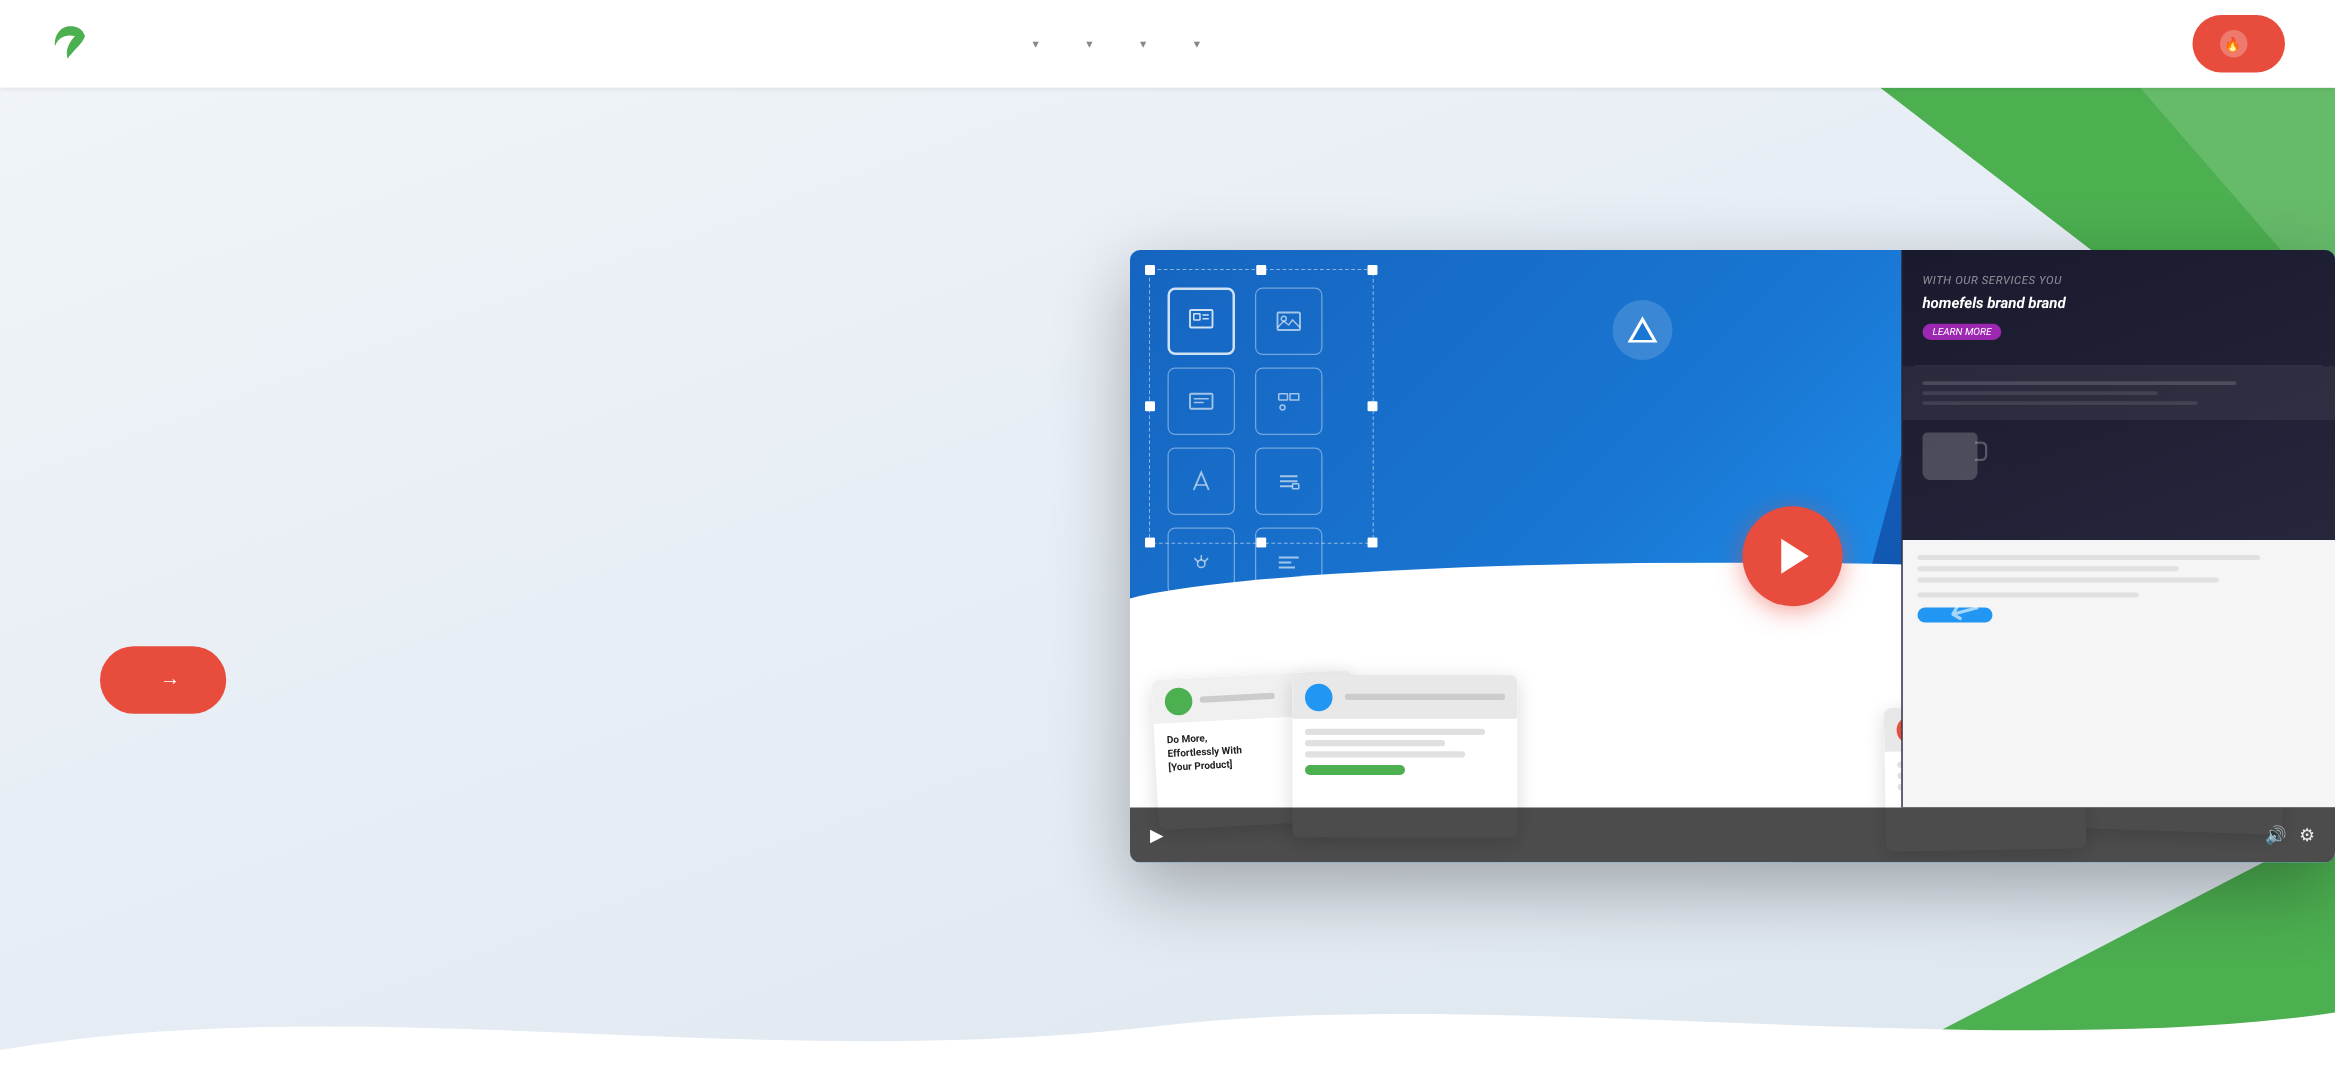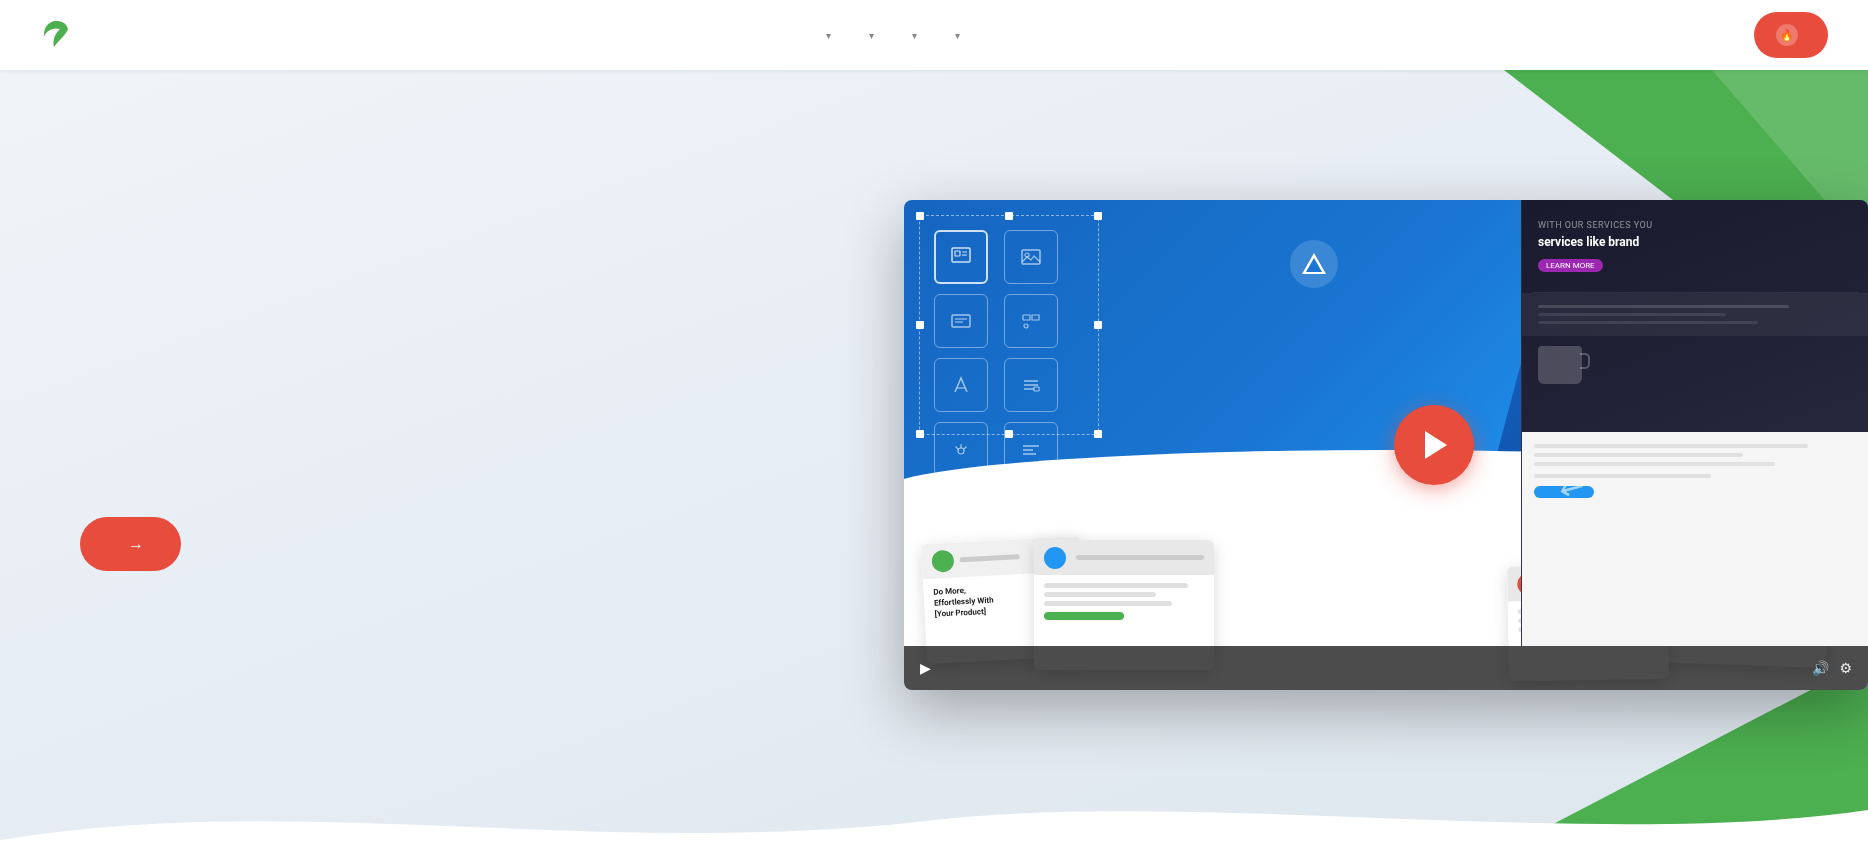--- a/index.html
+++ b/index.html
@@ -438,23 +438,23 @@
 
         <div class="video-controls">
           <span class="ctrl-play">▶</span>
           <div class="ctrl-right">
             <span class="ctrl-icon">🔊</span>
             <span class="ctrl-icon">⚙</span>
           </div>
         </div>
 
         <div style="position:absolute; top:0; right:0; width:36%; height:calc(100% - 44px); background: linear-gradient(160deg, #1a1a2e 0%, #2d2d44 100%); z-index:4; overflow:hidden; border-left: 1px solid rgba(255,255,255,0.05);">
-          <div style="padding: 20px 16px;">
+          <div style="padding: 20px 16px; font-style: italic;">
             <div style="color: rgba(255,255,255,0.5); font-size: 9px; margin-bottom: 4px; text-transform:uppercase; letter-spacing:0.5px;">With our services you</div>
-            <div style="color: #fff; font-size: 12px; font-weight: 700; line-height: 1.4;">services like brand</div>
+            <div style="color: #fff; font-size: 12px; font-weight: 700; line-height: 1.4;">homefels brand brand</div>
             <div style="display:inline-block; background:#9c27b0; color:#fff; font-size:8px; padding:2px 8px; border-radius:8px; margin-top:8px;">LEARN MORE</div>
           </div>
           <div style="margin: 0 10px; border-top: 1px solid rgba(255,255,255,0.08);"></div>
           <div style="padding: 12px 16px; background: rgba(255,255,255,0.06);">
             <div style="height:3px; width:80%; background:rgba(255,255,255,0.15); border-radius:2px; margin-bottom:5px;"></div>
             <div style="height:3px; width:60%; background:rgba(255,255,255,0.1); border-radius:2px; margin-bottom:5px;"></div>
             <div style="height:3px; width:70%; background:rgba(255,255,255,0.1); border-radius:2px;"></div>
           </div>
           <div style="margin-top: 10px; padding: 0 16px;">
 

